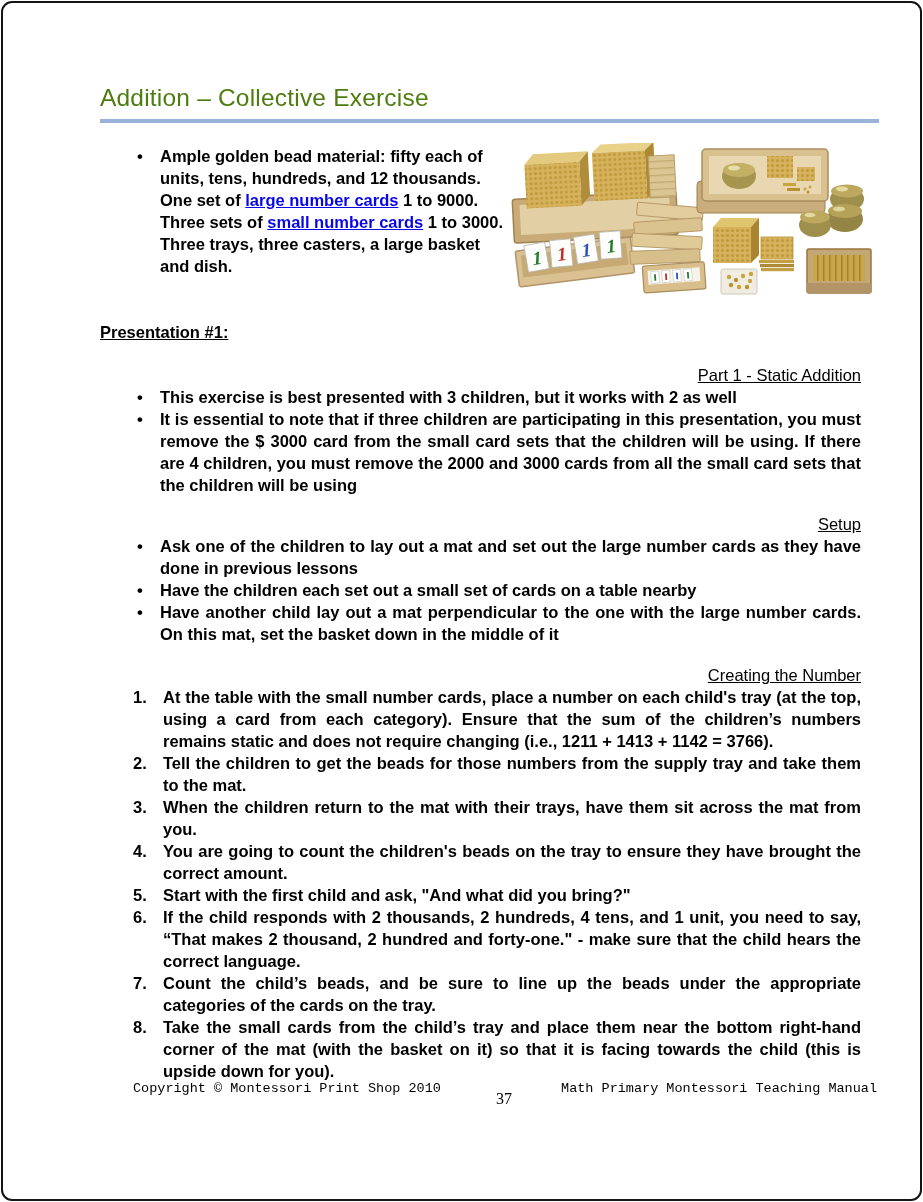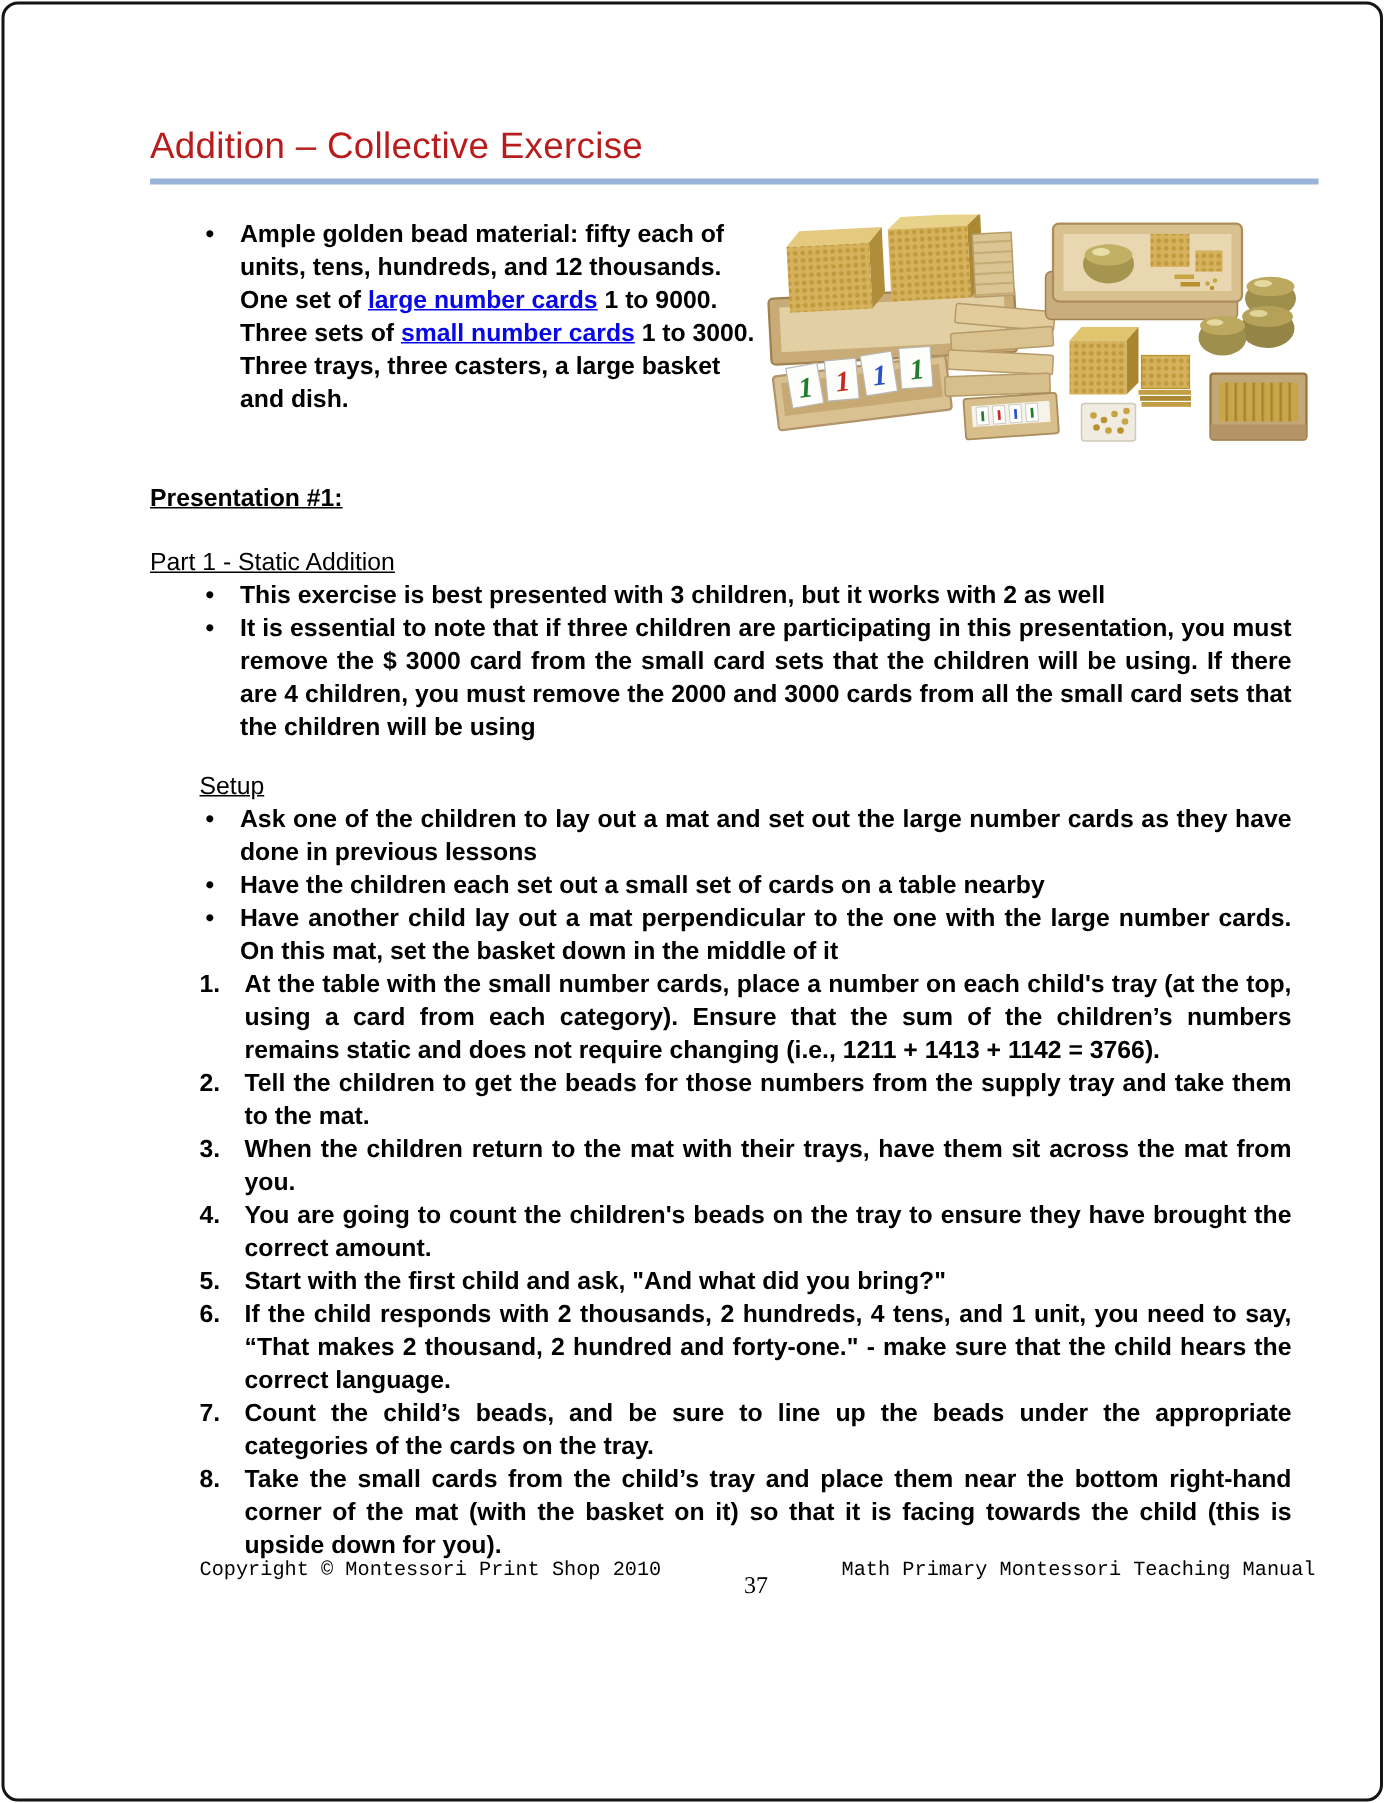--- a/index.html
+++ b/index.html
@@ -9,25 +9,25 @@
     overflow:hidden;
   }
   .frame{
     position:absolute;inset:1px;border:2.5px solid #141414;border-radius:11px;
     pointer-events:none;
   }
   .content{position:absolute;left:100px;top:0;width:761px;}
 
   h1.doc-title{
     margin:84px -18px 0 0;font-size:24.5px;font-weight:400;line-height:28px;
-    color:#b91c1c;padding-bottom:7px;border-bottom:4px solid #9ab3d8;
+    color:#4d7c0f;padding-bottom:7px;border-bottom:4px solid #9ab3d8;
     letter-spacing:.2px;
   }
   .h2{font-weight:bold;text-decoration:underline;font-size:16.5px;line-height:22px;margin:0;}
-  .h3{font-weight:400;text-decoration:underline;font-size:16.5px;line-height:22px;margin:0;}
+  .h3{font-weight:400;text-decoration:underline;font-size:16.5px;line-height:22px;margin:0;text-align:right;}
   .indent33{margin-left:33px;}
 
   ul,ol{list-style:none;margin:0;padding:0;font-weight:bold;}
   li{position:relative;line-height:22px;}
   ul.doc-bullets li{padding-left:60px;}
   ul.doc-bullets li::before{content:"\2022";position:absolute;left:37px;}
   ol.doc-steps{counter-reset:step;}
   ol.doc-steps li{padding-left:63px;counter-increment:step;}
   ol.doc-steps li::before{content:counter(step) ".";position:absolute;left:33px;}
   .just{text-align:justify;}
@@ -197,20 +197,21 @@
     <li class="just">It is essential to note that if three children are participating in this presentation, you must remove the $ 3000 card from the small card sets that the children will be using. If there are 4 children, you must remove the 2000 and 3000 cards from all the small card sets that the children will be using</li>
   </ul>
 
   <p class="h3 indent33 mt-setup">Setup</p>
   <ul class="doc-bullets">
     <li class="just">Ask one of the children to lay out a mat and set out the large number cards as they have done in previous lessons</li>
     <li class="just">Have the children each set out a small set of cards on a table nearby</li>
     <li class="just">Have another child lay out a mat perpendicular to the one with the large number cards. On this mat, set the basket down in the middle of it</li>
   </ul>
 
+  <p class="h3 indent33 mt-creating">Creating the Number</p>
   <ol class="doc-steps">
     <li class="just">At the table with the small number cards, place a number on each child's tray (at the top, using a card from each category). Ensure that the sum of the children’s numbers remains static and does not require changing (i.e., 1211 + 1413 + 1142 = 3766).</li>
     <li class="just">Tell the children to get the beads for those numbers from the supply tray and take them to the mat.</li>
     <li class="just">When the children return to the mat with their trays, have them sit across the mat from you.</li>
     <li class="just">You are going to count the children's beads on the tray to ensure they have brought the correct amount.</li>
     <li class="just">Start with the first child and ask, "And what did you bring?"</li>
     <li class="just">If the child responds with 2 thousands, 2 hundreds, 4 tens, and 1 unit, you need to say, “That makes 2 thousand, 2 hundred and forty-one." - make sure that the child hears the correct language.</li>
     <li class="just">Count the child’s beads, and be sure to line up the beads under the appropriate categories of the cards on the tray.</li>
     <li class="just">Take the small cards from the child’s tray and place them near the bottom right-hand corner of the mat (with the basket on it) so that it is facing towards the child (this is upside down for you).</li>
   </ol>

